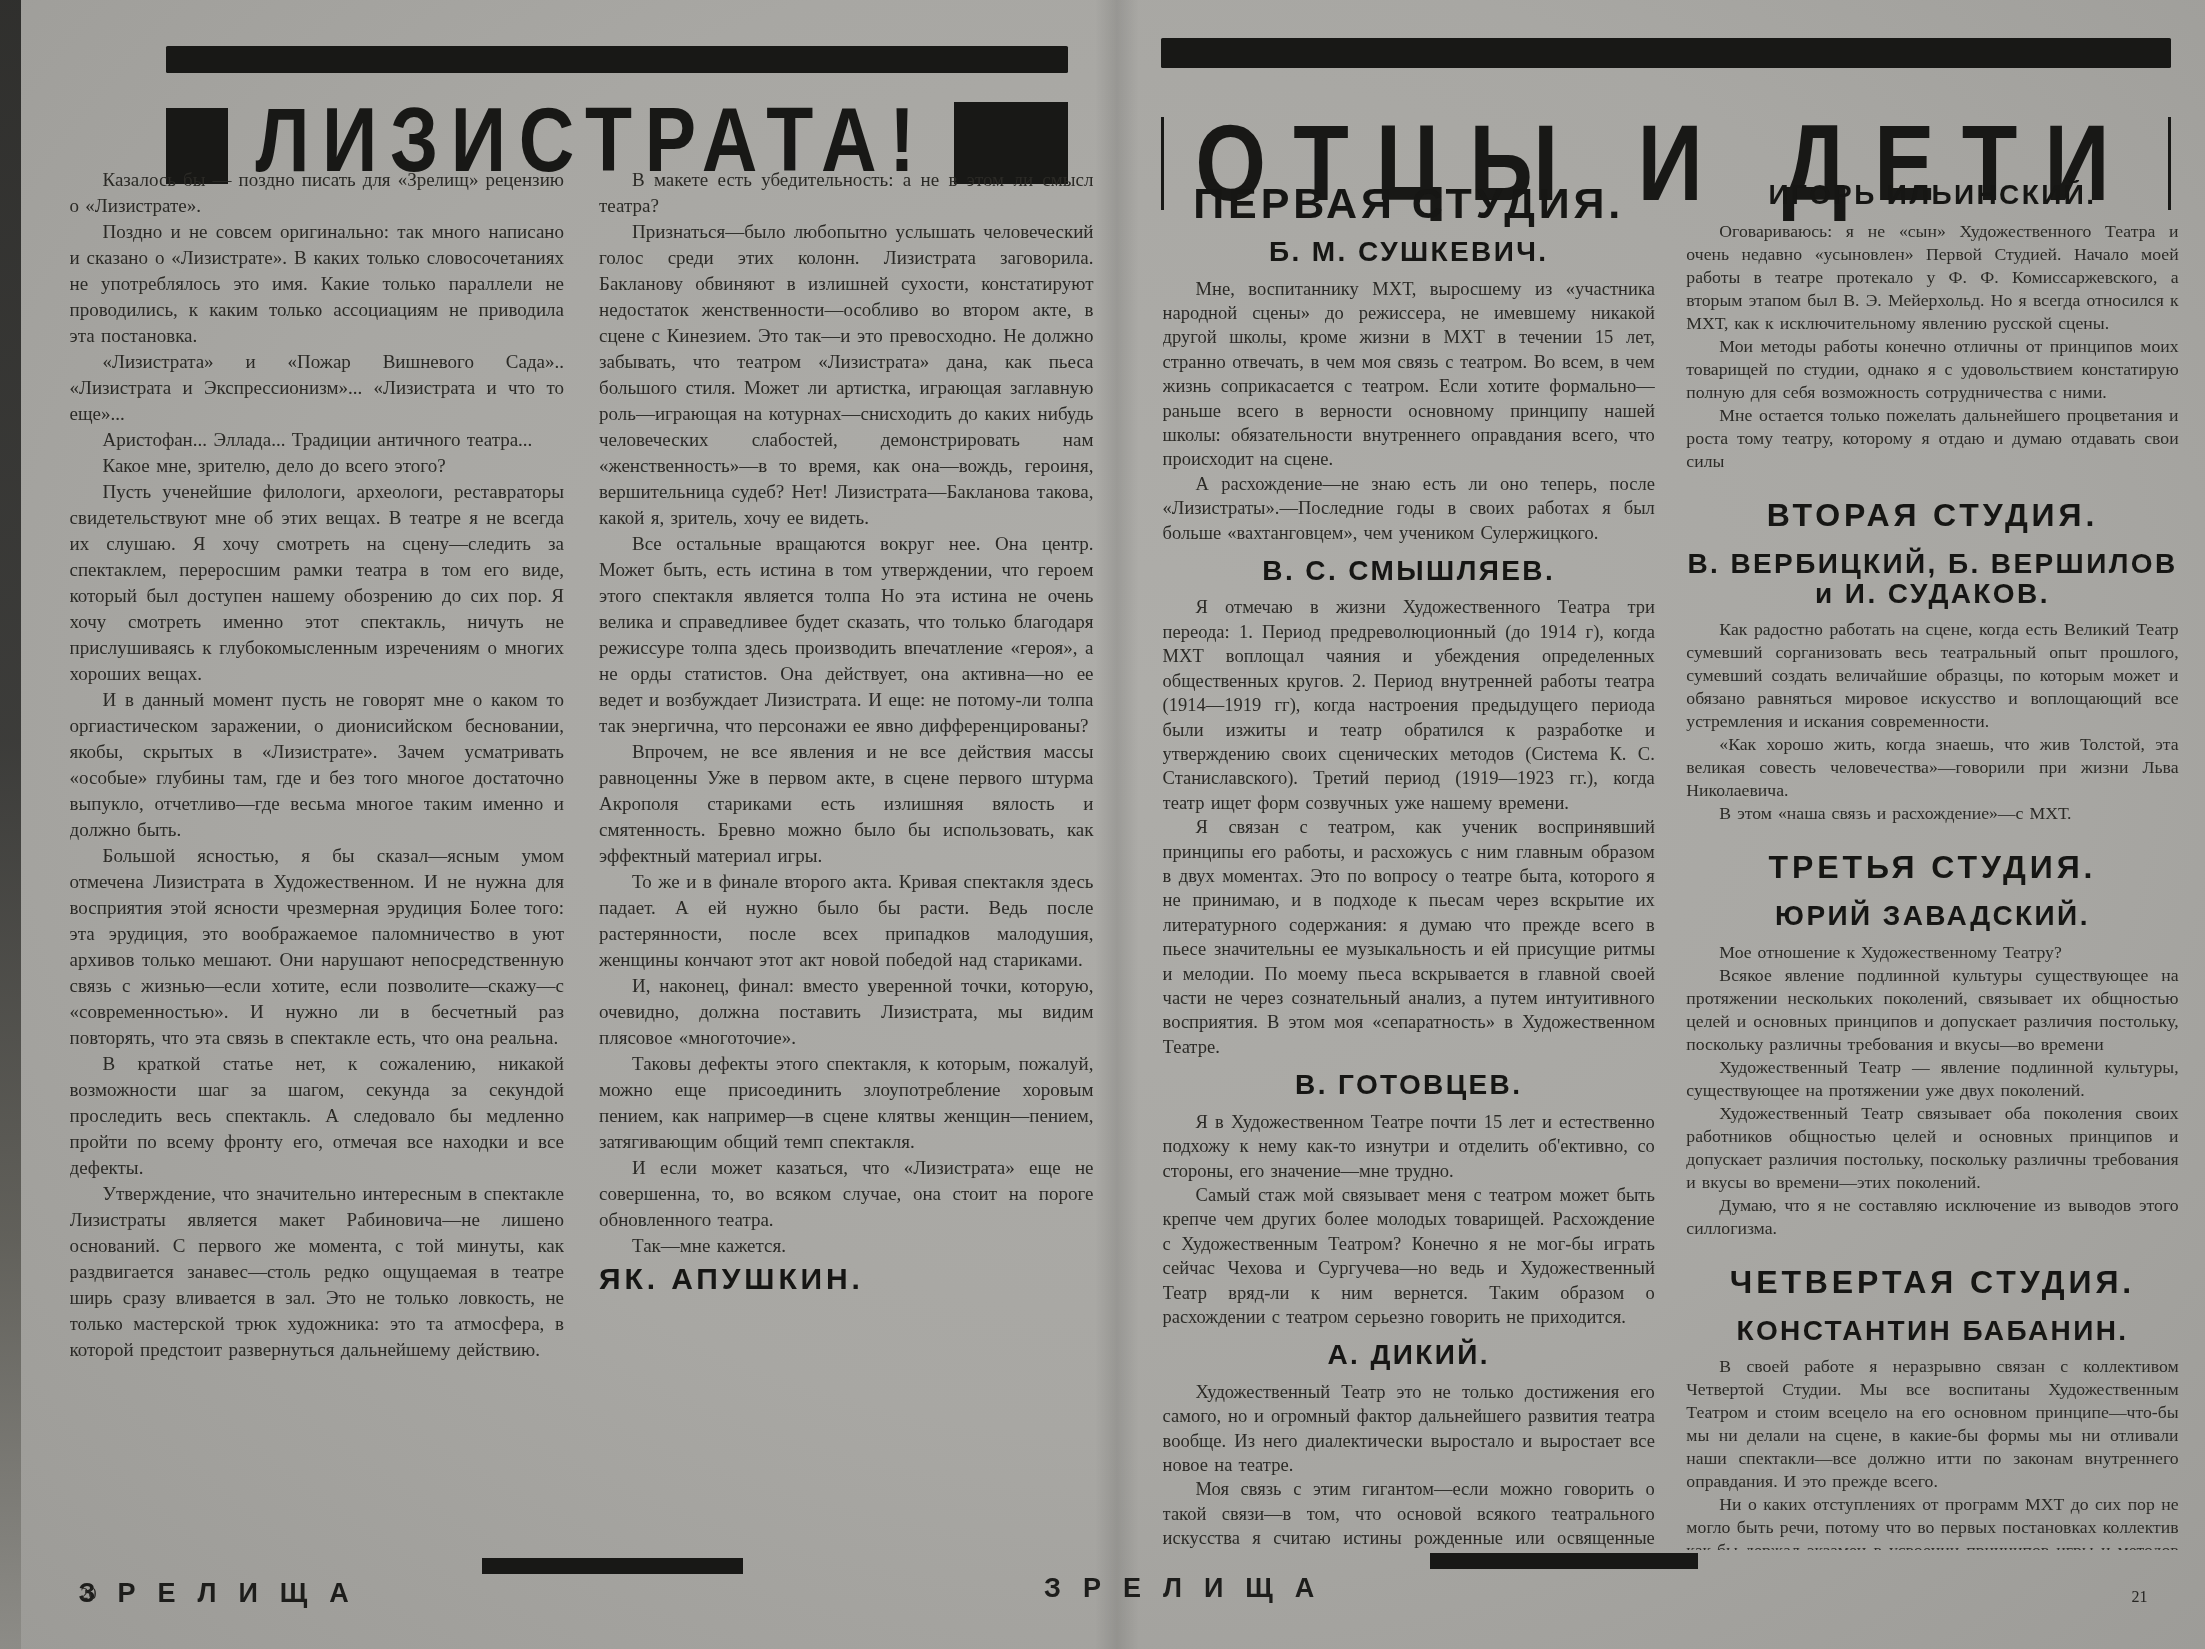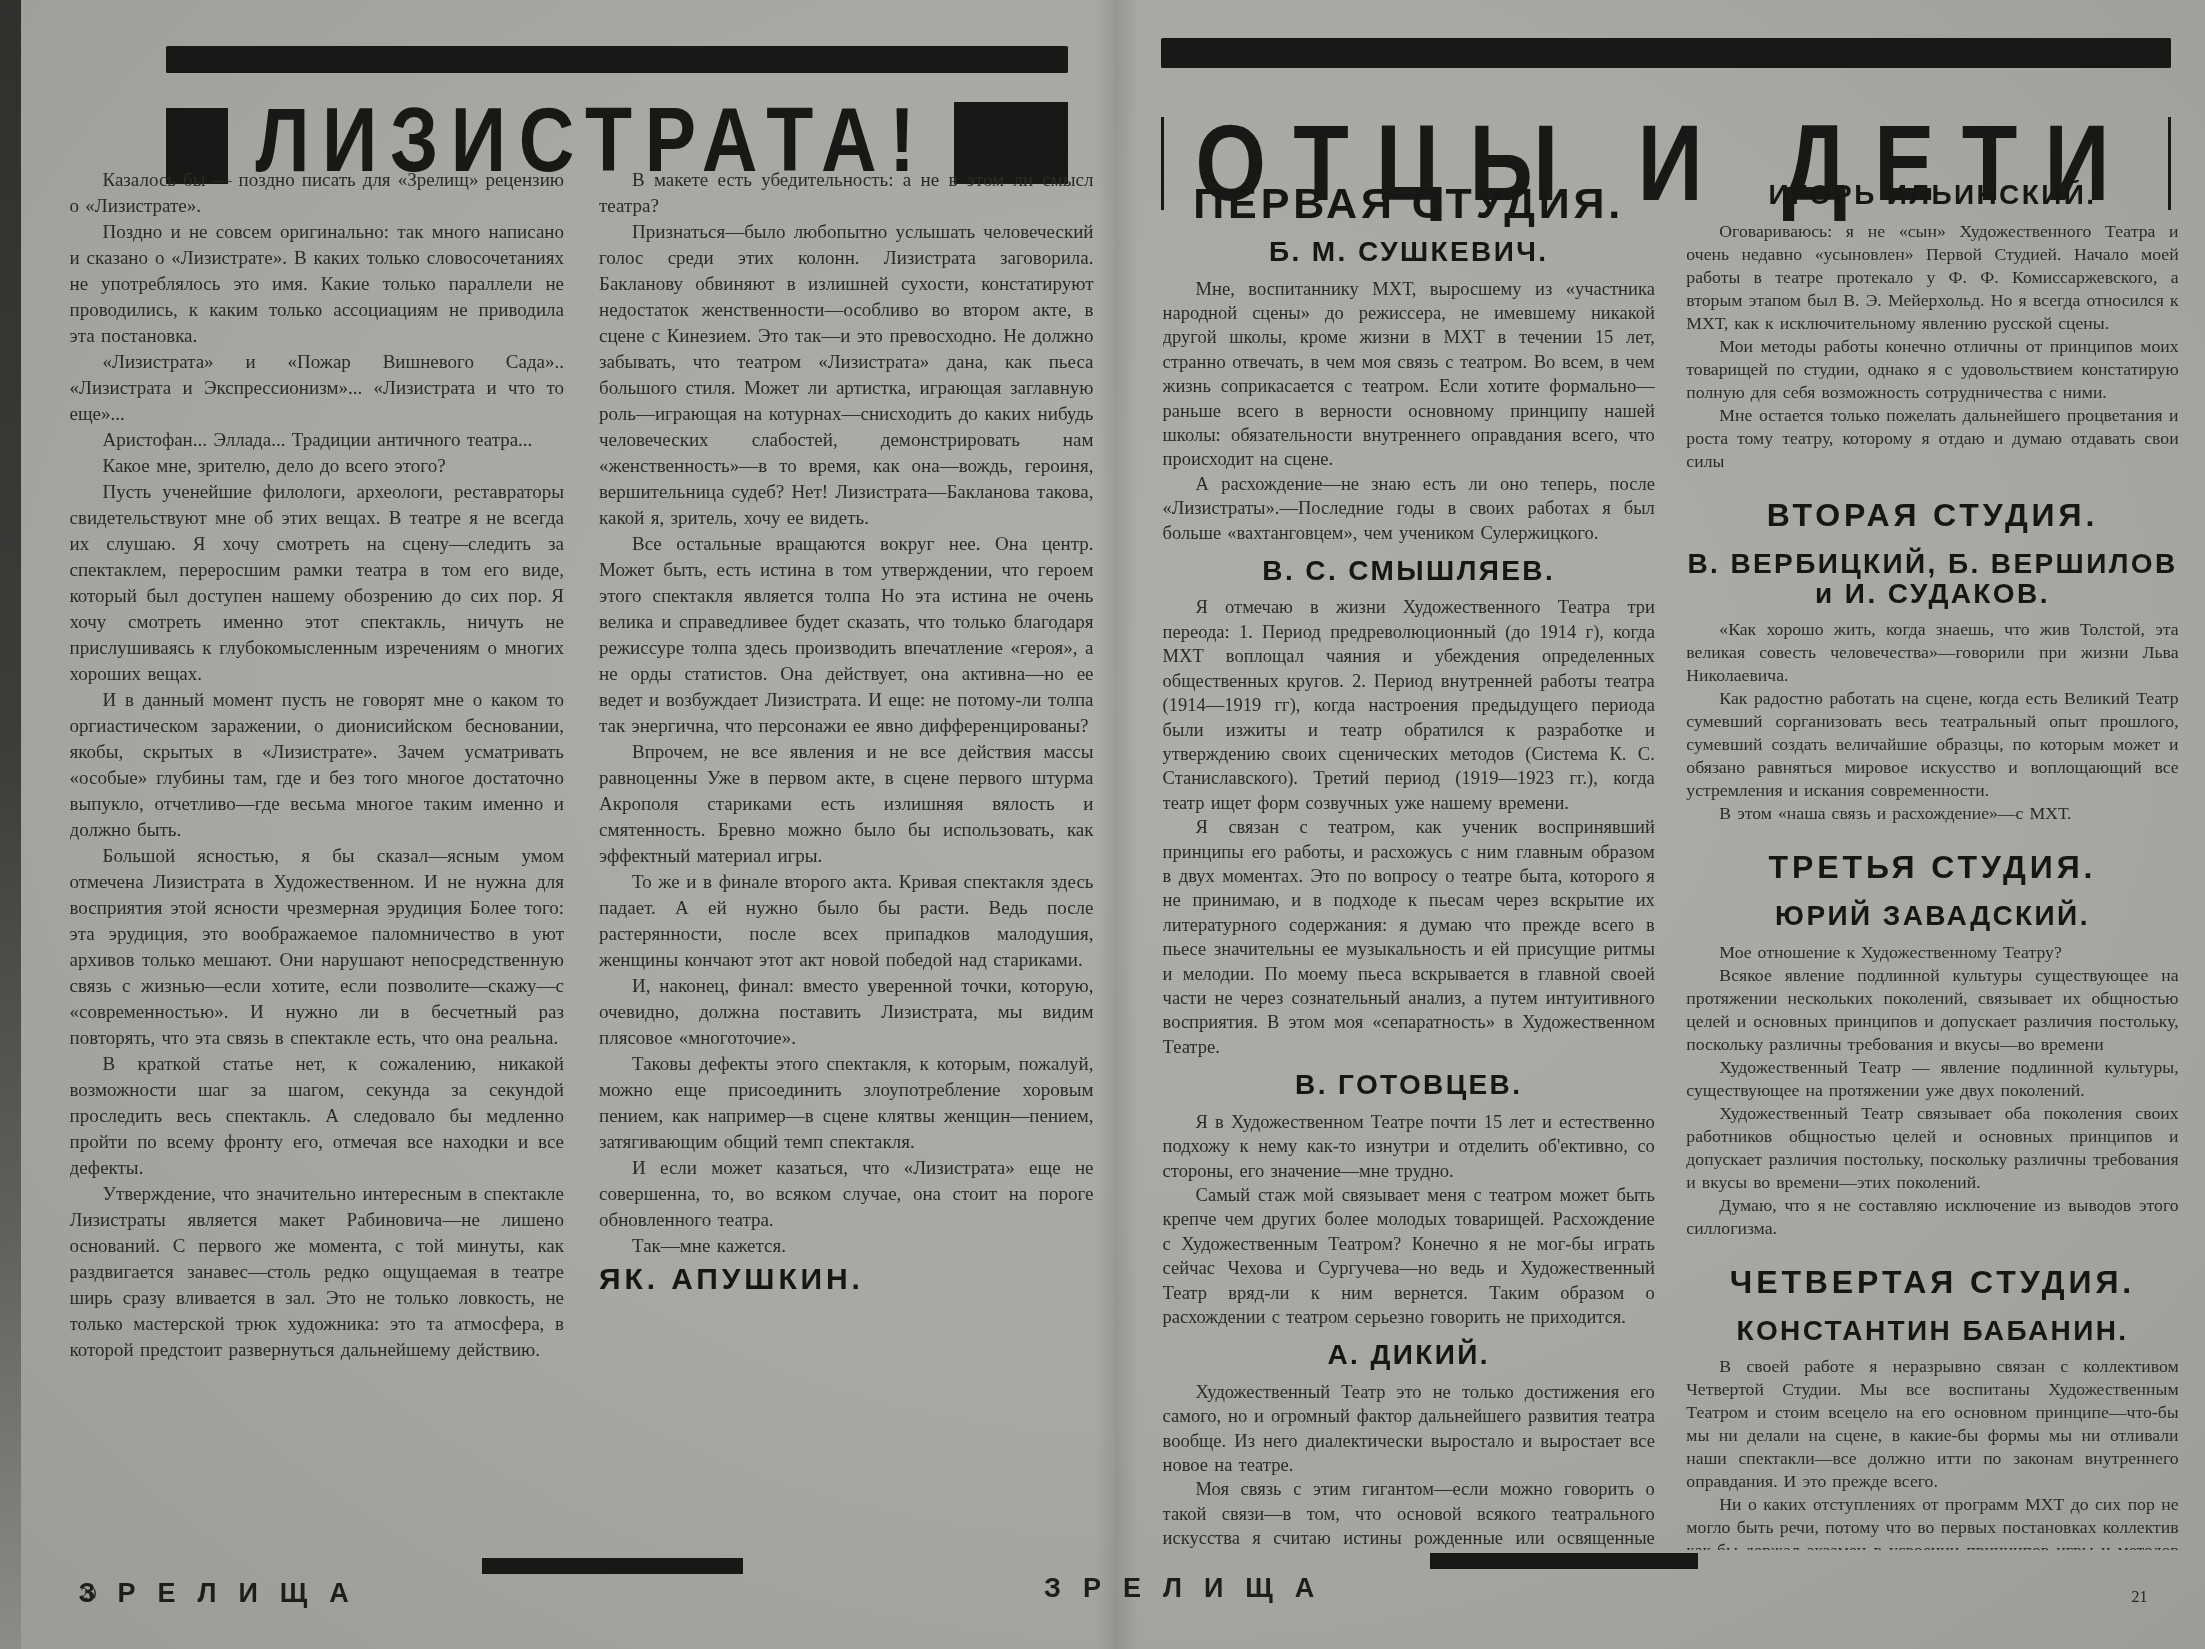--- a/index.html
+++ b/index.html
@@ -140,22 +140,22 @@
           <div class="blk p">Художественный Театр это не только достижения его самого, но и огромный фактор дальнейшего развития театра вообще. Из него диалектически выростало и выростает все новое на театре.</div>
           <div class="blk p">Моя связь с этим гигантом—если можно говорить о такой связи—в том, что основой всякого театрального искусства я считаю истины рожденные или освященные МХТ. Последнюю работу театра (Лизистрата) я принимаю почти целиком и считаю эту постановку наглядным доказательством современности театра и его большой художественной ценности. Уверен, что будущее театра вообще не может быть создано помимо МХАТ.</div>
         </div>
       <div class="col col2">
           <div class="blk h2">ИГОРЬ ИЛЬИНСКИЙ.</div>
           <div class="blk p">Оговариваюсь: я не «сын» Художественного Театра и очень недавно «усыновлен» Первой Студией. Начало моей работы в театре протекало у Ф. Ф. Комиссаржевского, а вторым этапом был В. Э. Мейерхольд. Но я всегда относился к МХТ, как к исключительному явлению русской сцены.</div>
           <div class="blk p">Мои методы работы конечно отличны от принципов моих товарищей по студии, однако я с удовольствием констатирую полную для себя возможность сотрудничества с ними.</div>
           <div class="blk p">Мне остается только пожелать дальнейшего процветания и роста тому театру, которому я отдаю и думаю отдавать свои силы</div>
           <div class="blk h1">ВТОРАЯ СТУДИЯ.</div>
           <div class="blk h2">В. ВЕРБИЦКИЙ, Б. ВЕРШИЛОВ и И. СУДАКОВ.</div>
+          <div class="blk p">Как радостно работать на сцене, когда есть Великий Театр сумевший сорганизовать весь театральный опыт прошлого, сумевший создать величайшие образцы, по которым может и обязано равняться мировое искусство и воплощающий все устремления и искания современности.</div>
           <div class="blk p">«Как хорошо жить, когда знаешь, что жив Толстой, эта великая совесть человечества»—говорили при жизни Льва Николаевича.</div>
-          <div class="blk p">Как радостно работать на сцене, когда есть Великий Театр сумевший сорганизовать весь театральный опыт прошлого, сумевший создать величайшие образцы, по которым может и обязано равняться мировое искусство и воплощающий все устремления и искания современности.</div>
           <div class="blk p">В этом «наша связь и расхождение»—с МХТ.</div>
           <div class="blk h1">ТРЕТЬЯ СТУДИЯ.</div>
           <div class="blk h2">ЮРИЙ ЗАВАДСКИЙ.</div>
           <div class="blk p">Мое отношение к Художественному Театру?</div>
           <div class="blk p">Всякое явление подлинной культуры существующее на протяжении нескольких поколений, связывает их общностью целей и основных принципов и допускает различия постольку, поскольку различны требования и вкусы—во времени</div>
           <div class="blk p">Художественный Театр — явление подлинной культуры, существующее на протяжении уже двух поколений.</div>
           <div class="blk p">Художественный Театр связывает оба поколения своих работников общностью целей и основных принципов и допускает различия постольку, поскольку различны требования и вкусы во времени—этих поколений.</div>
           <div class="blk p">Думаю, что я не составляю исключение из выводов этого силлогизма.</div>
           <div class="blk h1">ЧЕТВЕРТАЯ СТУДИЯ.</div>
           <div class="blk h2">КОНСТАНТИН БАБАНИН.</div>

